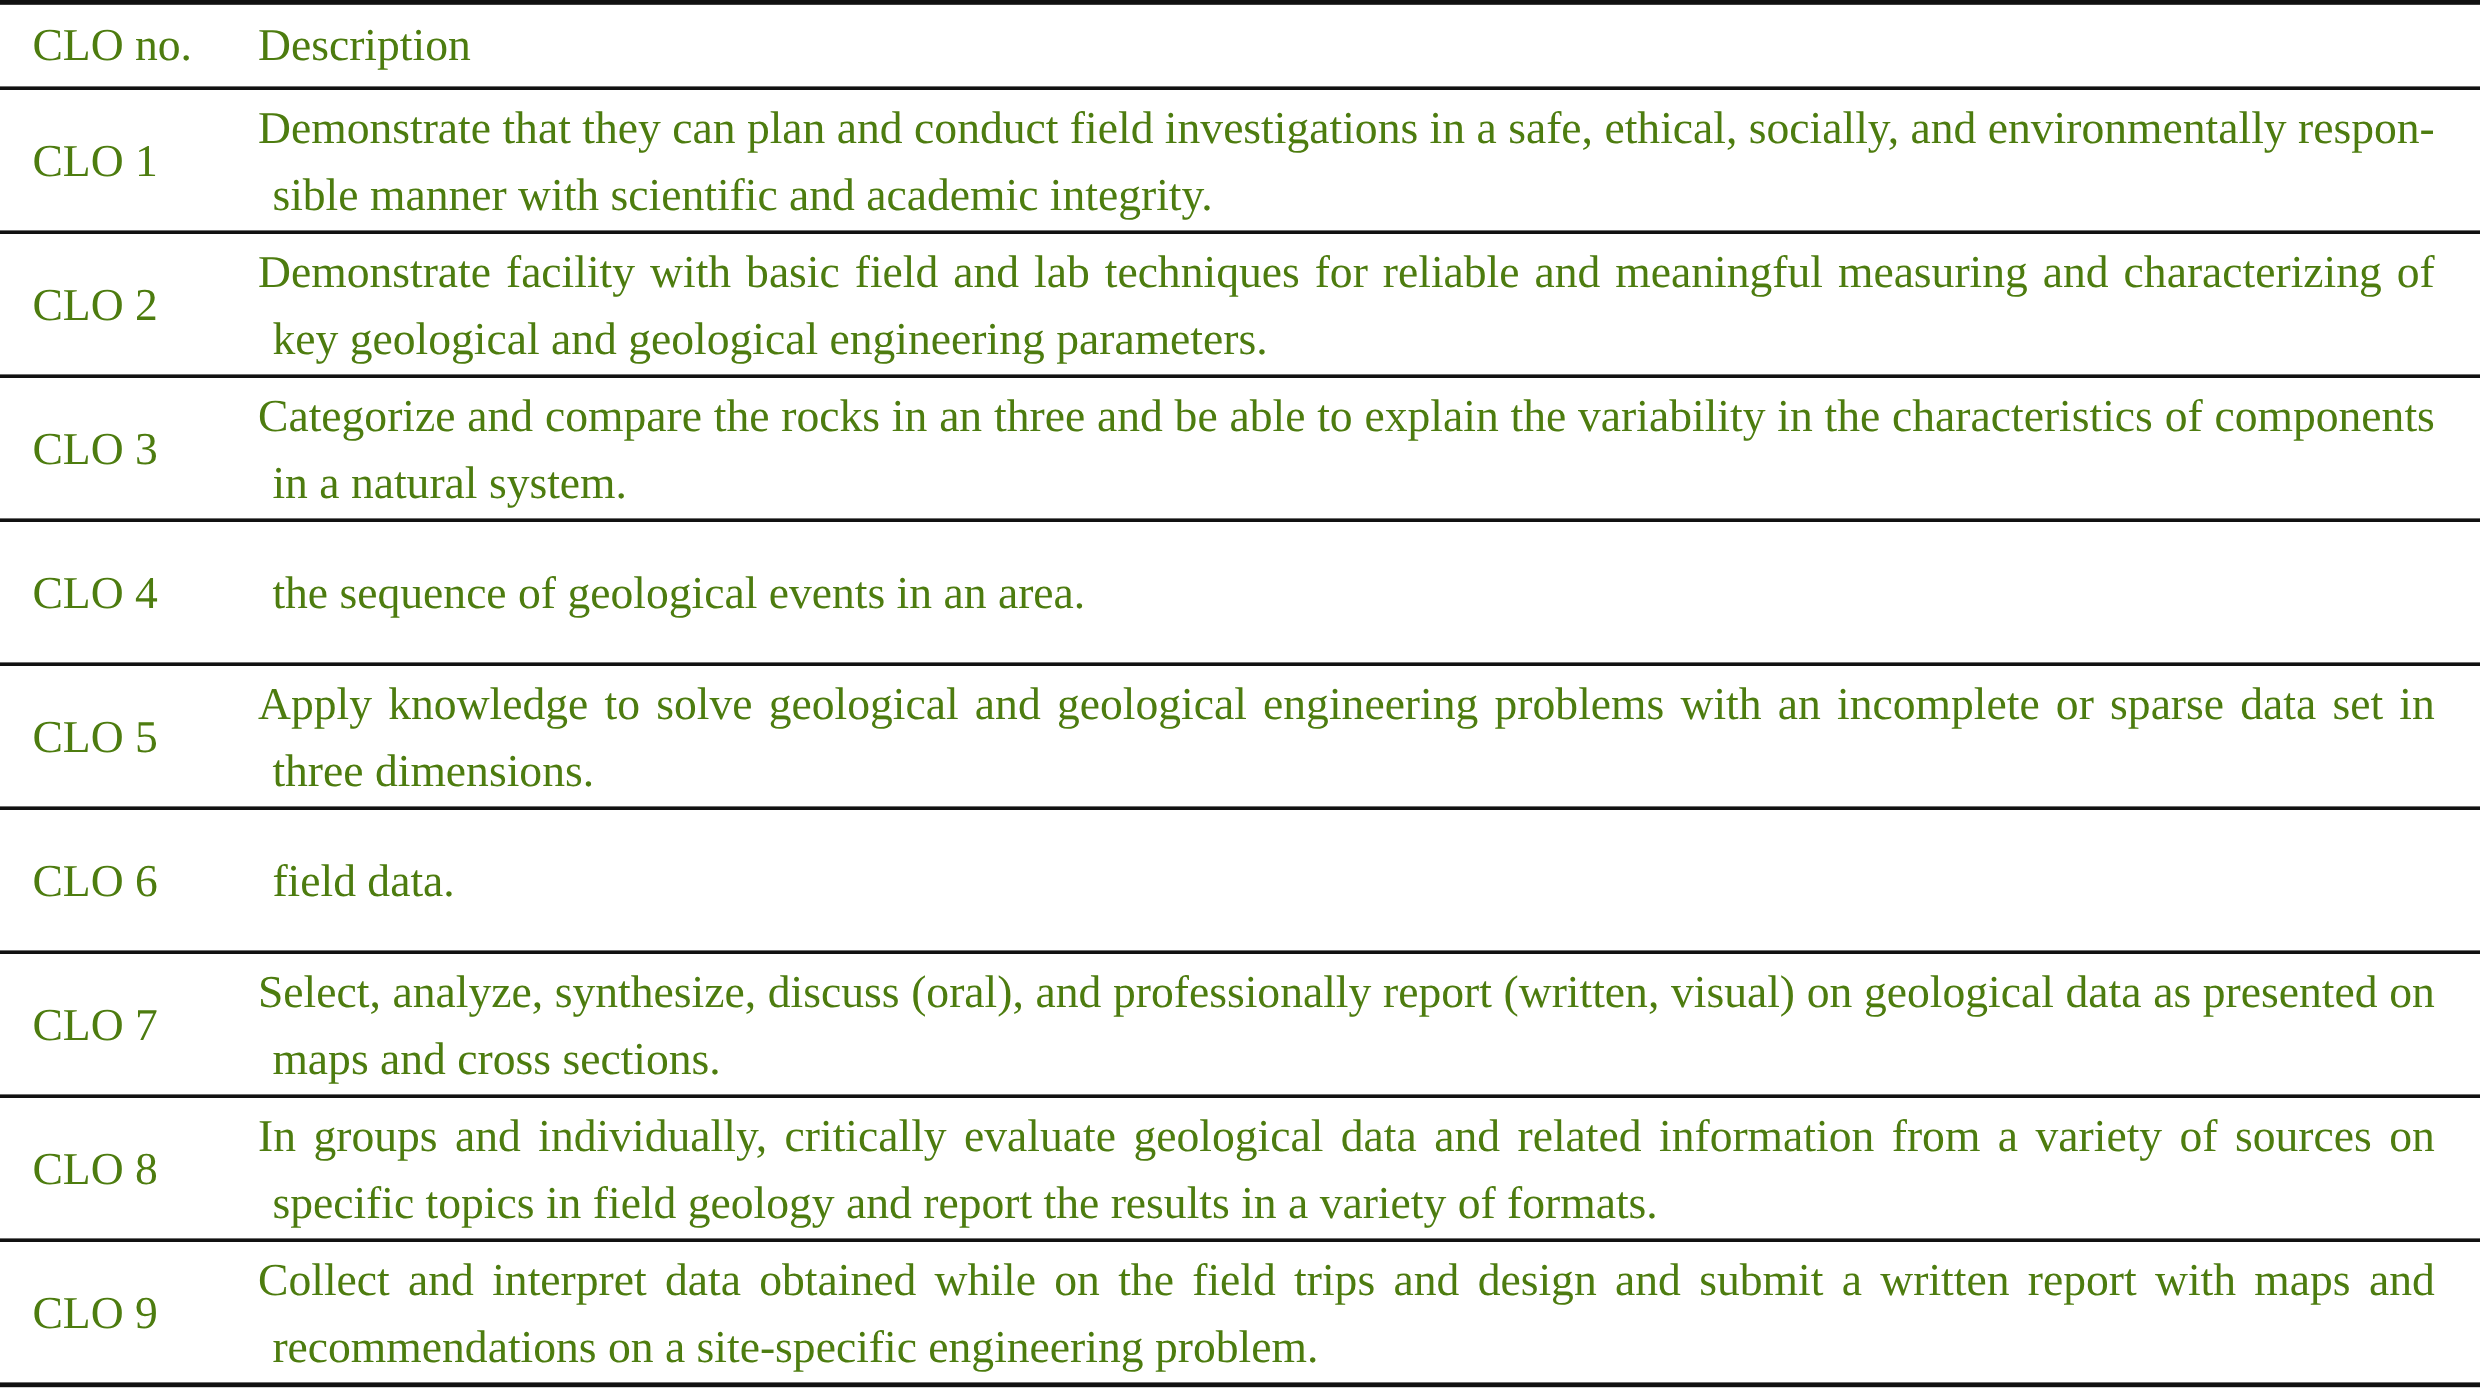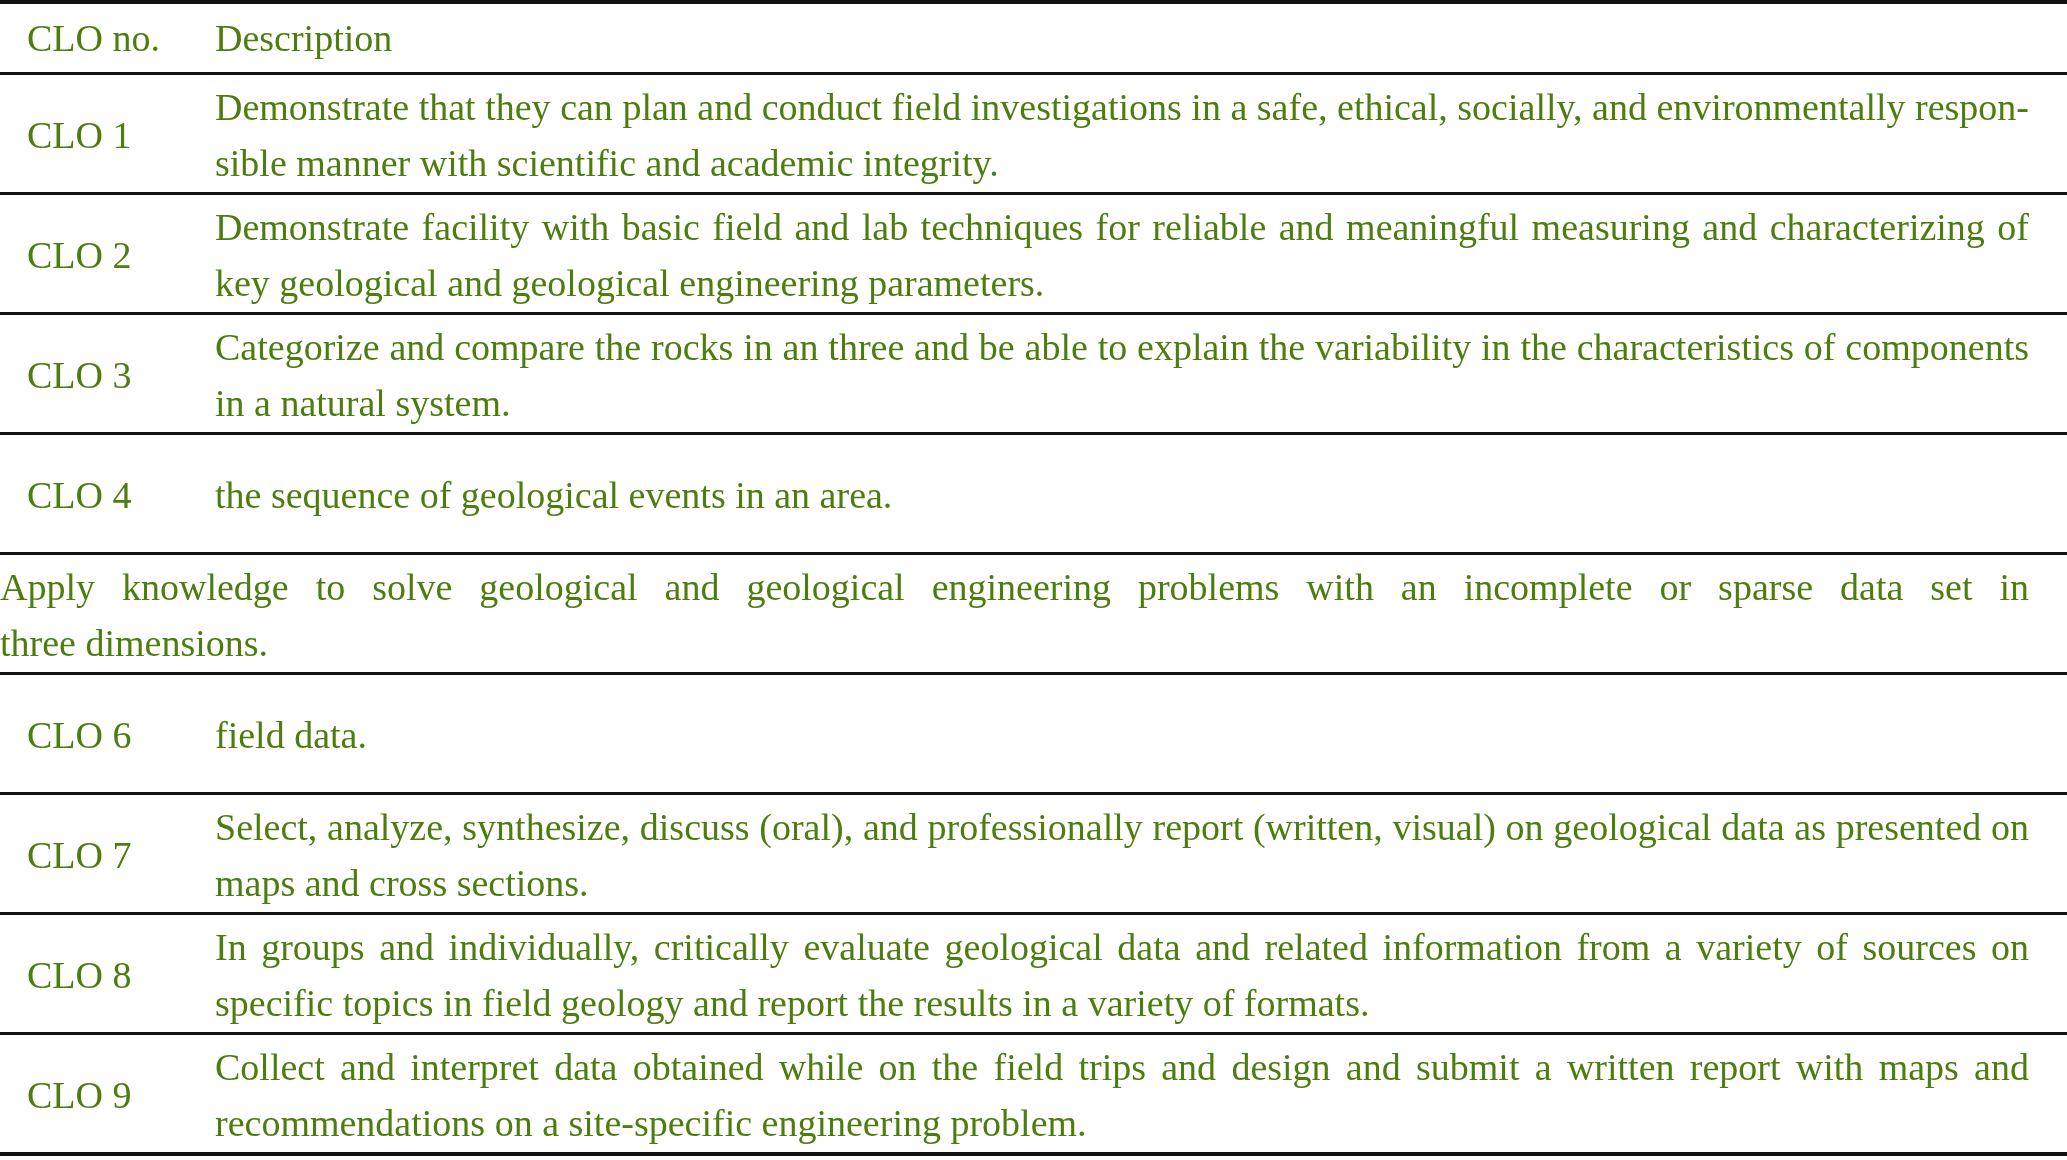--- a/index.html
+++ b/index.html
@@ -54,20 +54,21 @@
   }
   .desc-line1 {
     text-align: justify;
     text-align-last: justify;
     white-space: nowrap;
     overflow: hidden;
   }
   .desc-line2 {
     text-align: left;
     white-space: nowrap;
+    margin-left: 12px;
   }
 </style>
 </head>
 <body>
 
 <div class="page">
 
   <div class="rule thick"></div>
 
   <div class="row header-row">
@@ -110,20 +111,21 @@
   <div class="row">
     <div class="col-clo">CLO 4</div>
     <div class="col-desc">
       <div class="desc-line2">the sequence of geological events in an area.</div>
     </div>
   </div>
 
   <div class="rule"></div>
 
   <div class="row">
+    <div class="col-clo">CLO 5</div>
     <div class="col-desc">
       <div class="desc-line1">Apply knowledge to solve geological and geological engineering problems with an incomplete or sparse data set in</div>
       <div class="desc-line2">three dimensions.</div>
     </div>
   </div>
 
   <div class="rule"></div>
 
   <div class="row">
     <div class="col-clo">CLO 6</div>

